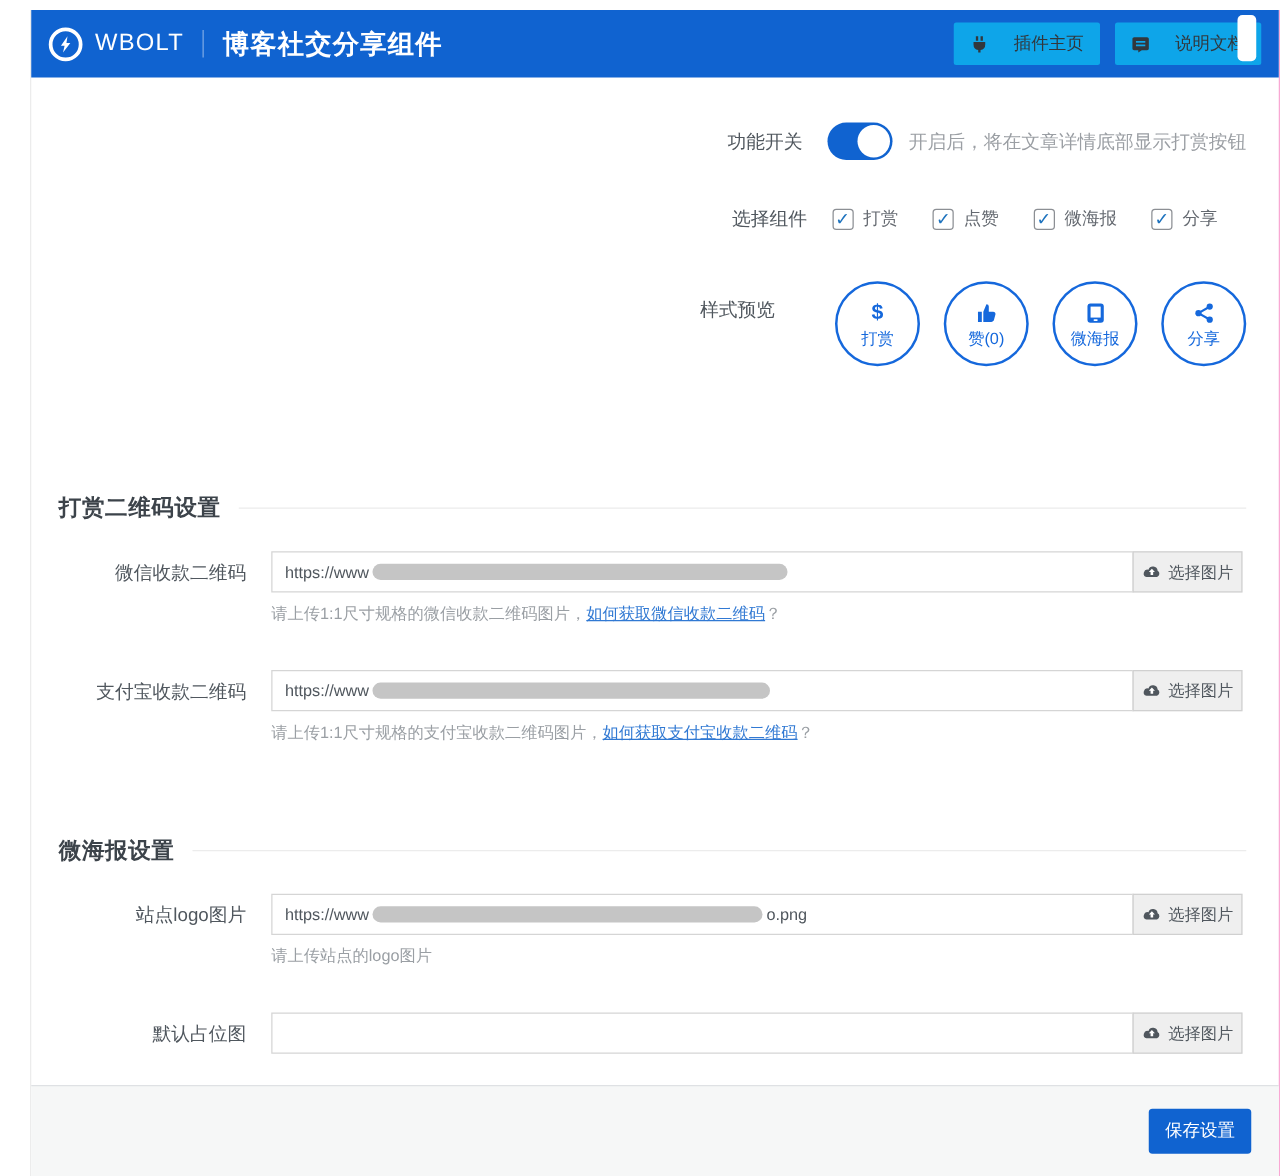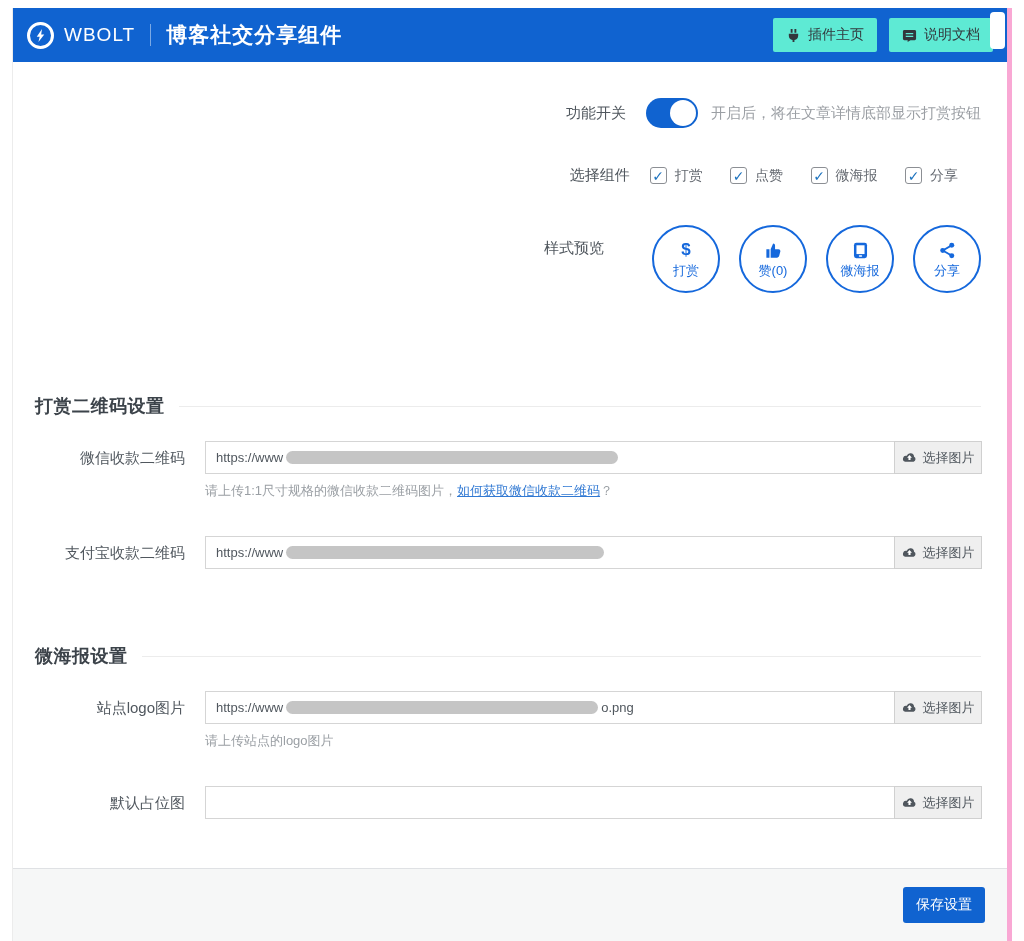--- a/index.html
+++ b/index.html
@@ -1,32 +1,32 @@
 <!DOCTYPE html>
 <html><head>
 <meta charset="utf-8">
 <style>
   * { margin:0; padding:0; box-sizing:border-box; }
   html,body { width:1024px; height:941px; background:#fff; font-family:"Liberation Sans","DejaVu Sans",sans-serif; }
   .page { position:relative; width:1024px; height:941px; background:#fff; overflow:hidden; }
-  .container { position:absolute; left:12px; top:8px; width:1000px; height:933px;
-    border-left:1px solid #ececec; border-right:5px solid #f9a8d4;
+  .container { position:absolute; left:24px; top:8px; width:1000px; height:933px;
+    border-left:1px solid #ececec; border-right:1px solid #f9a8d4;
     display:flex; flex-direction:column; background:#fff; }
 
   
   .hdr { height:54px; background:#1063d0; display:flex; align-items:center; padding:0 14px; flex-shrink:0; }
   .brand { display:flex; align-items:center; }
   .logo { width:27px; height:27px; border:3px solid #fff; border-radius:50%;
     display:flex; align-items:center; justify-content:center; }
   .logo svg { width:15px; height:15px; }
   .brand-name { color:#fff; font-size:19px; letter-spacing:1px; margin-left:10px; font-weight:400; }
   .hdr-divider { width:1px; height:22px; background:rgba(255,255,255,.45); margin:0 15px; }
   .hdr-title { color:#fff; font-size:21px; font-weight:bold; letter-spacing:1px; }
   .hdr-actions { margin-left:auto; display:flex; gap:12px; }
-  .hdr-btn { display:flex; align-items:center; gap:7px; background:#5eead4; border:none; border-radius:2px;
+  .hdr-btn { display:flex; align-items:center; gap:20px; background:#0ea5e9; border:none; border-radius:2px;
     height:34px; padding:0 13px; font-size:14px; color:#32373c; cursor:pointer; }
   .hdr-btn svg { width:15px; height:15px; fill:#32373c; }
 
   
   .main { flex:1; padding:36px 26px 0 22px; }
   .frow { display:flex;justify-content:flex-end; }
   .flabel { width:150px; flex-shrink:0; text-align:right; margin-right:20px;
     font-size:15px; color:#50575e; }
   .row-toggle { margin-bottom:38px; }
   .row-toggle .flabel { padding-top:6px; }
@@ -228,20 +228,23 @@
               <span></span>
             </div>
             <button class="upload-btn">
               <svg viewBox="0 0 16 16">
                   <path d="M12.9 7.1a4 4 0 0 0-7.8-.9A3.2 3.2 0 0 0 3.4 12.4h9a2.9 2.9 0 0 0 .5-5.3z" fill="#50575e"></path>
                   <path d="M8 5.3l2.6 2.9H9.1v2.4H6.9V8.2H5.4z" fill="#fff"></path>
                 </svg>
               <span>选择图片</span>
             </button>
           </div>
+          <div class="help">
+            <span>请上传1:1尺寸规格的支付宝收款二维码图片，</span><a>如何获取支付宝收款二维码</a><span>？</span>
+          </div>
         </div>
       </div>
 
       <div class="section-h second">
         <h2>微海报设置</h2>
         <div class="hline"></div>
       </div>
 
       <div class="field">
         <div class="flabel">站点logo图片</div>

